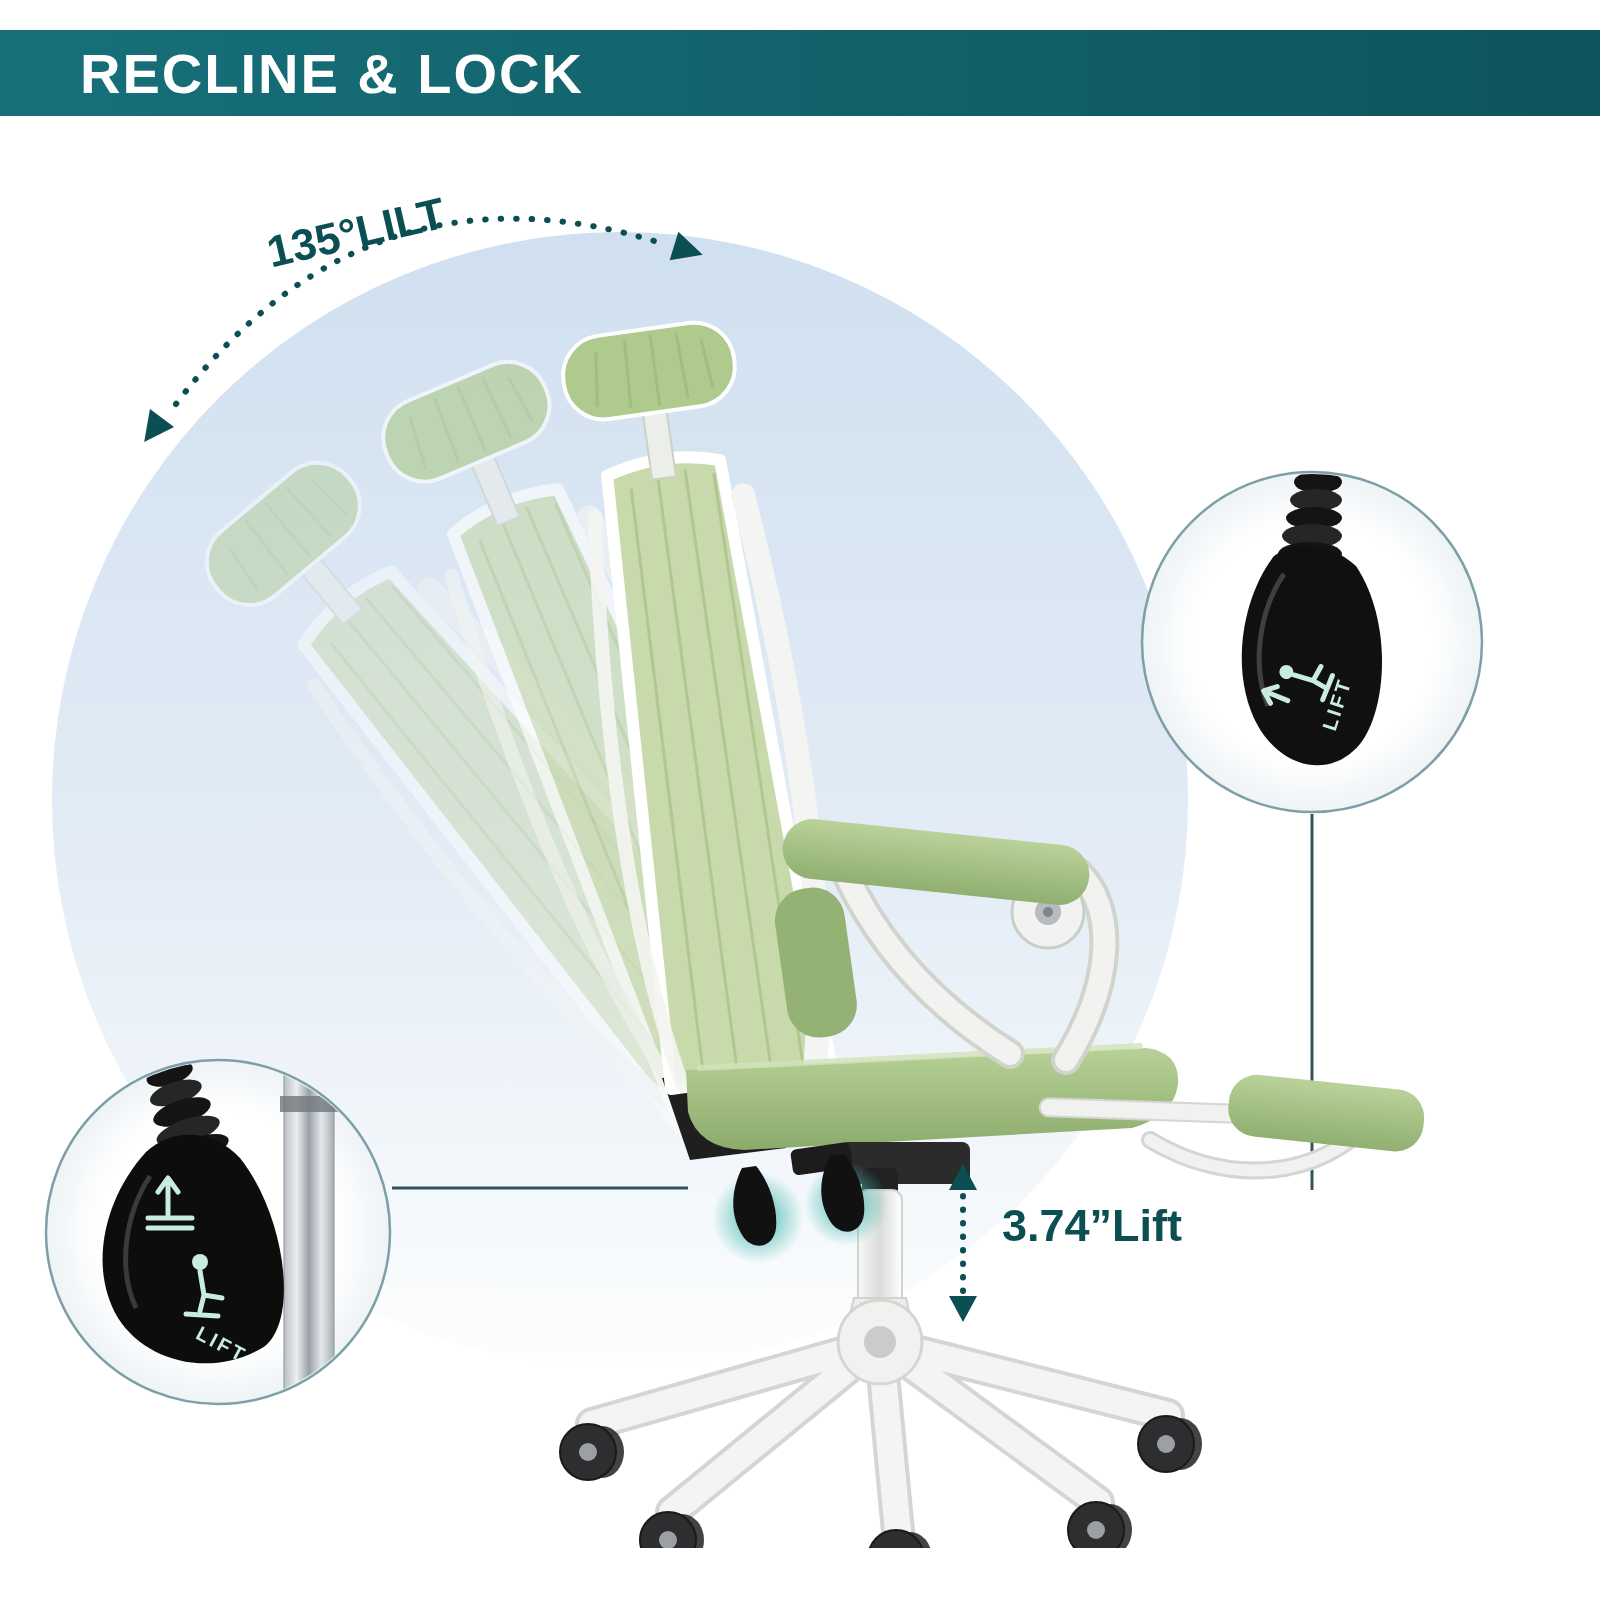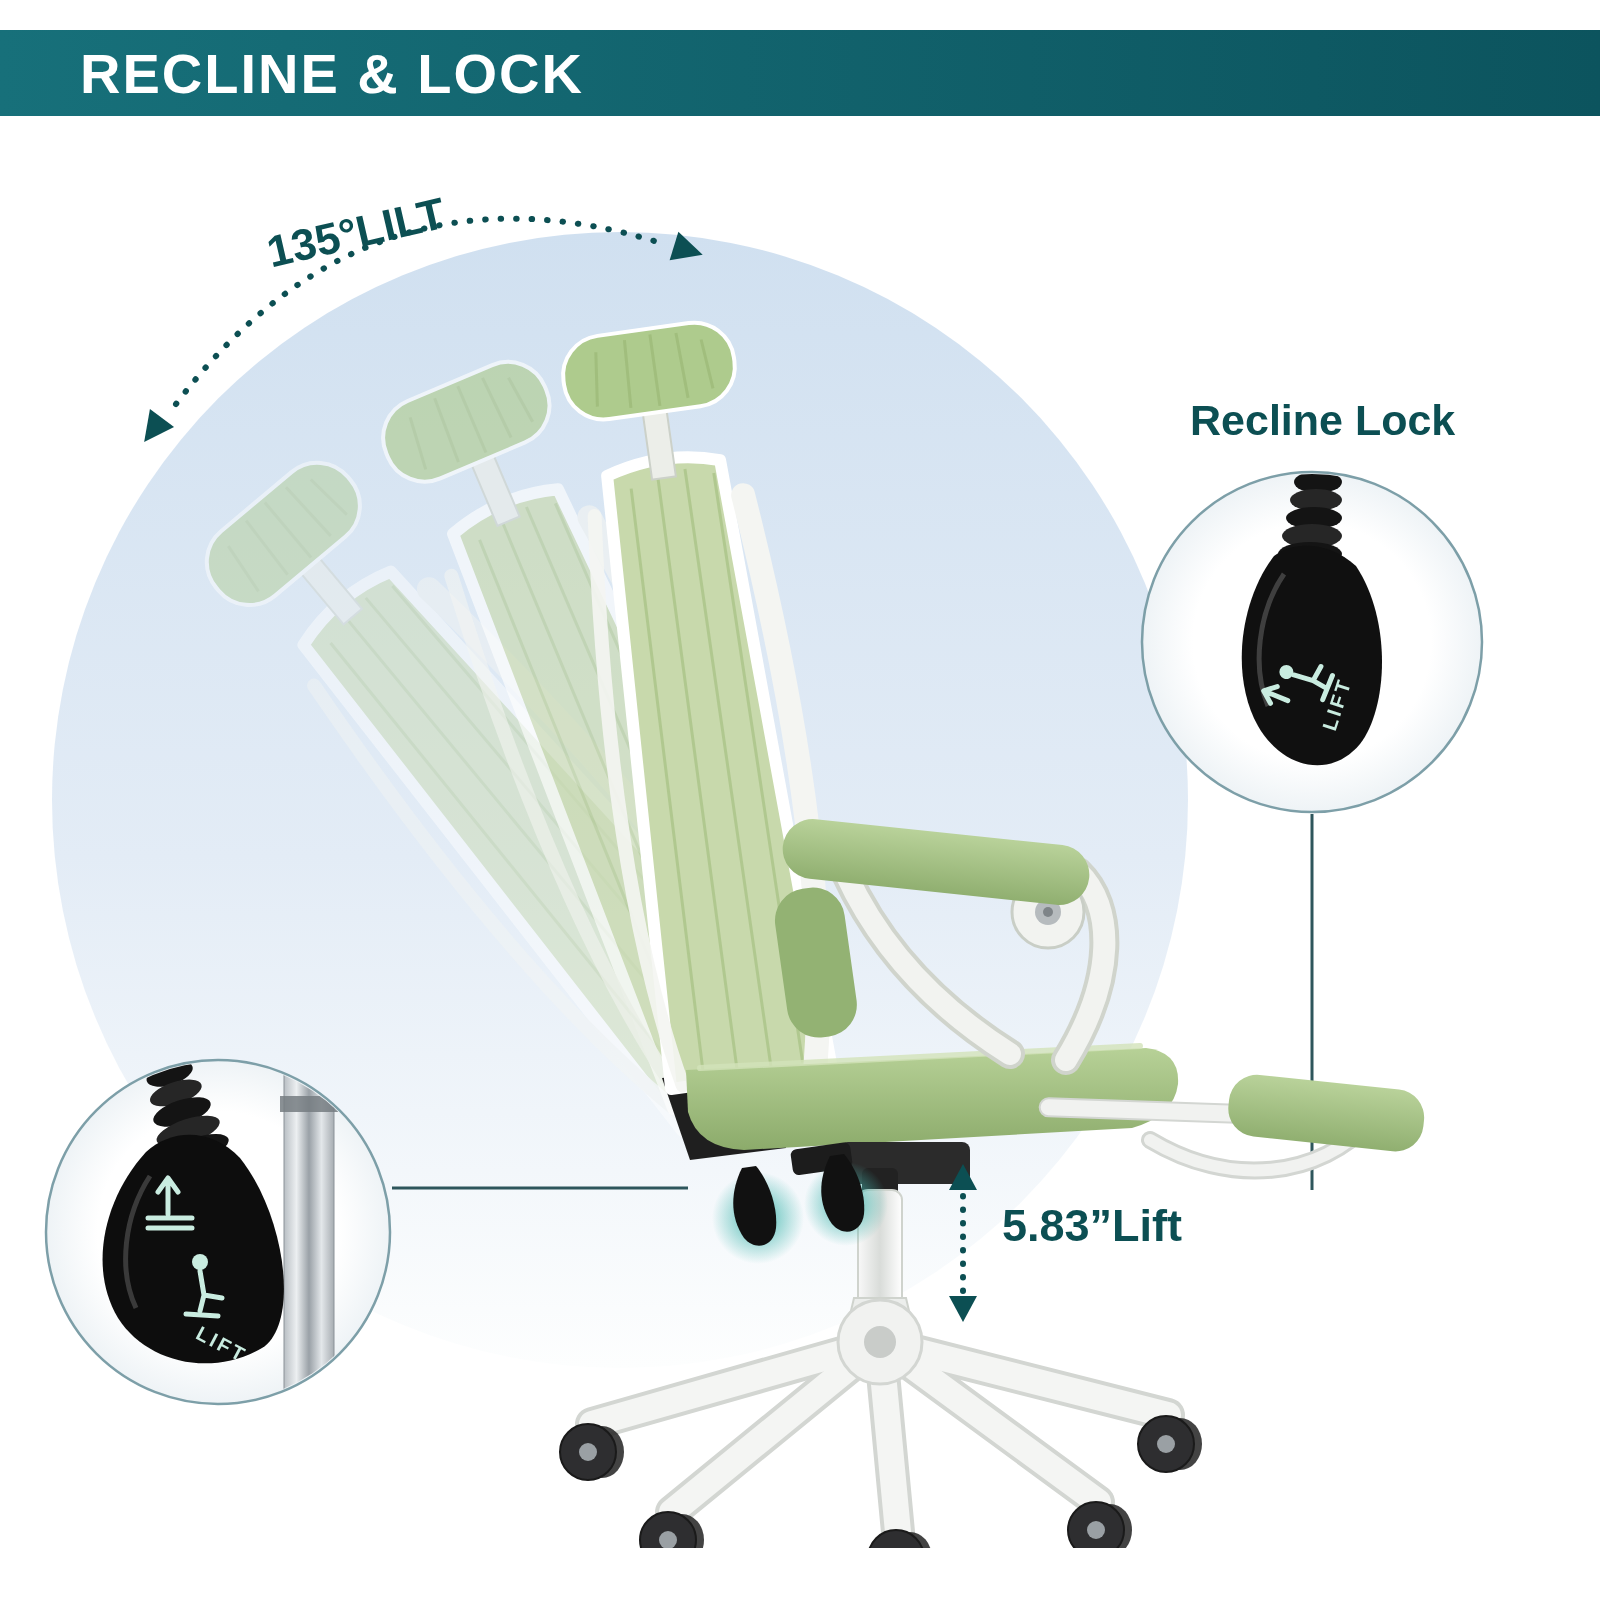--- a/index.html
+++ b/index.html
@@ -264,16 +264,15 @@
             <path d="M 200 1271 l 4 24 l 18 3 m -18 -3 l -4 16"></path>
             <path d="M 186 1314 l 32 2"></path>
           </g>
           <text class="lift-text" x="196" y="1348" transform="rotate(28 216 1340)">LIFT</text>
         </g>
       </g>
     </g>
   </svg>
 
   <div class="label tilt">135°LILT</div>
-  <div class="label recline">Recline Lock</div>
-  <div class="label lift">5.83”Lift</div>
+  <div class="label lift">3.74”Lift</div>
 
 </div>
 
 </body></html>

